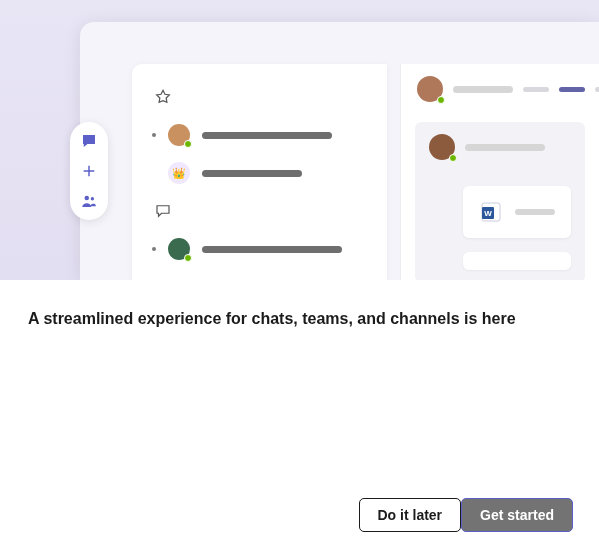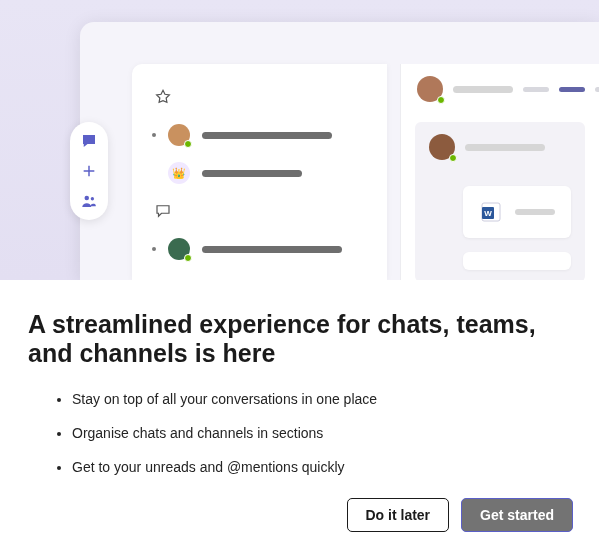--- a/index.html
+++ b/index.html
@@ -104,38 +104,37 @@
   .card-ph {
     margin-top:12px; margin-left:34px;
     background:#fff; border-radius:6px; padding:14px 16px;
     display:flex; align-items:center; gap:12px;
     box-shadow: 0 1px 3px rgba(0,0,0,0.06);
   }
   .body-section {
     padding: 30px 28px 0 28px;
   }
   .headline {
-    font-size: 25px;
+    font-size: 16px;
     font-weight: 700;
     color: #1b1b1b;
     margin-bottom: 22px;
   }
   .bullets {
     list-style: disc;
     padding-left: 44px;
     color: #242424;
     font-size: 14px;
   }
   .bullets li { margin-bottom: 15px; line-height:1.35; }
   .actions {
     position: absolute;
     bottom: 26px;
     right: 26px;
     display: flex;
-    gap: 12px;
   }
   .btn {
     font-size: 14px;
     font-weight: 600;
     padding: 8px 18px;
     border-radius: 5px;
     cursor: pointer;
     font-family: inherit;
   }
   .btn-secondary {
@@ -265,23 +264,18 @@
           <circle cx="16.5" cy="9" r="2.2"></circle>
           <path d="M3 20c0-3 3-5 6-5s6 2 6 5z"></path>
           <path d="M14 19c0-2 1.3-3.5 3.5-3.5S21 16 21 18v1h-7z"></path>
         </svg>
     </span>
   </div>
 </div>
 
 <div class="body-section">
   <h1 class="headline">A streamlined experience for chats, teams, and channels is here</h1>
-  <ul class="bullets">
-    <li>Stay on top of all your conversations in one place</li>
-    <li>Organise chats and channels in sections</li>
-    <li>Get to your unreads and @mentions quickly</li>
-  </ul>
 </div>
 
 <div class="actions">
   <button class="btn btn-secondary">Do it later</button>
   <button class="btn btn-primary">Get started</button>
 </div>
 
 </body></html>

